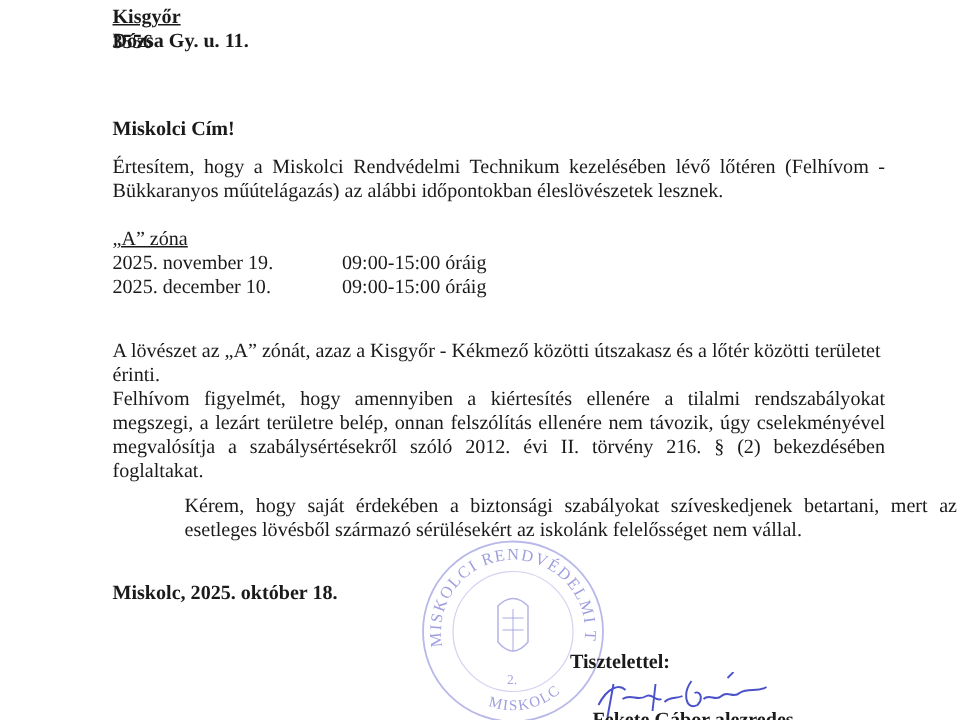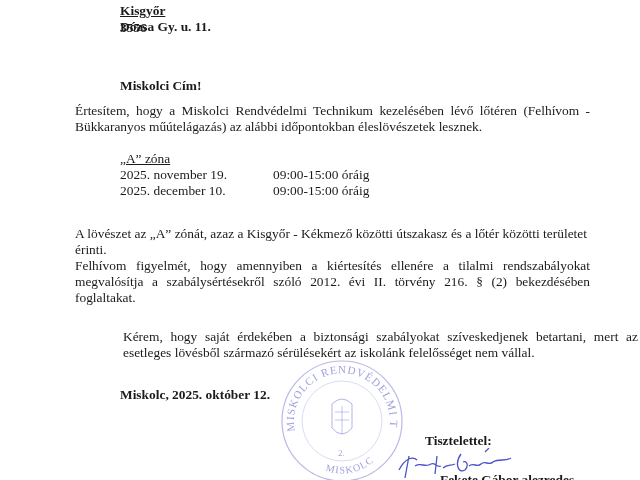--- a/index.html
+++ b/index.html
@@ -1,18 +1,18 @@
 <!DOCTYPE html>
 <html><head>
 <meta charset="utf-8">
 <style>
   html, body { margin:0; padding:0; background:#ffffff; }
   body { width:640px; height:480px; overflow:hidden; position:relative;
          font-family:"Liberation Serif", serif; color:#1a1a1a; font-size:13.4px; }
-  .line { position:absolute; left:75px; white-space:nowrap; line-height:16px;margin-left:45px; }
+  .line { position:absolute; left:75px; white-space:nowrap; line-height:16px; }
   .b { font-weight:bold; }
   .u { text-decoration:underline; }
   .just { position:absolute; left:75px; width:515px; text-align:justify; line-height:16px; }
   .just span.l { display:block; text-align:justify; text-align-last:justify; }
   .just span.last { display:block; text-align:left; }
   .stamp { position:absolute; left:277px; top:356px; width:130px; height:130px; }
   .sig { position:absolute; left:395px; top:448px; width:120px; height:32px; }
 </style>
 </head>
 <body>
@@ -42,30 +42,31 @@
   <div class="line" style="top:183px; left:228px;">09:00-15:00 óráig</div>
 </div>
 
 <div class="just" style="top:226px;">
   <span class="last">A lövészet az „A” zónát, azaz a Kisgyőr - Kékmező közötti útszakasz és a lőtér közötti területet</span>
   <span class="last">érinti.</span>
 </div>
 
 <div class="just" style="top:258px;">
   <span class="l">Felhívom figyelmét, hogy amennyiben a kiértesítés ellenére a tilalmi rendszabályokat</span>
+  <span class="l">megszegi, a lezárt területre belép, onnan felszólítás ellenére nem távozik, úgy cselekményével</span>
   <span class="l">megvalósítja a szabálysértésekről szóló 2012. évi II. törvény 216. § (2) bekezdésében</span>
   <span class="last">foglaltakat.</span>
 </div>
 
 <div class="just" style="top:329px;margin-left:48px;">
   <span class="l">Kérem, hogy saját érdekében a biztonsági szabályokat szíveskedjenek betartani, mert az</span>
   <span class="last">esetleges lövésből származó sérülésekért az iskolánk felelősséget nem vállal.</span>
 </div>
 
-<div class="line b" style="top:387px;">Miskolc, 2025. október 12.</div>
+<div class="line b" style="top:387px;">Miskolc, 2025. október 18.</div>
 
 <svg class="stamp" viewBox="0 0 130 130">
   <defs>
     <path id="arcTop" d="M18,75 A48,48 0 1,1 112,75"></path>
     <path id="arcBot" d="M28,100 A48,48 0 0,0 102,100"></path>
   </defs>
   <circle cx="65" cy="65" r="60" fill="none" stroke="#9a9ae0" stroke-width="1.2" opacity="0.7"></circle>
   <circle cx="65" cy="65" r="40" fill="none" stroke="#b4b4ea" stroke-width="0.8" opacity="0.6"></circle>
   <text font-family="Liberation Serif, serif" font-size="11" fill="#8f8fd8" opacity="0.85" letter-spacing="1">
     <textPath href="#arcTop">MISKOLCI RENDVÉDELMI TECHNIKUM</textPath>

